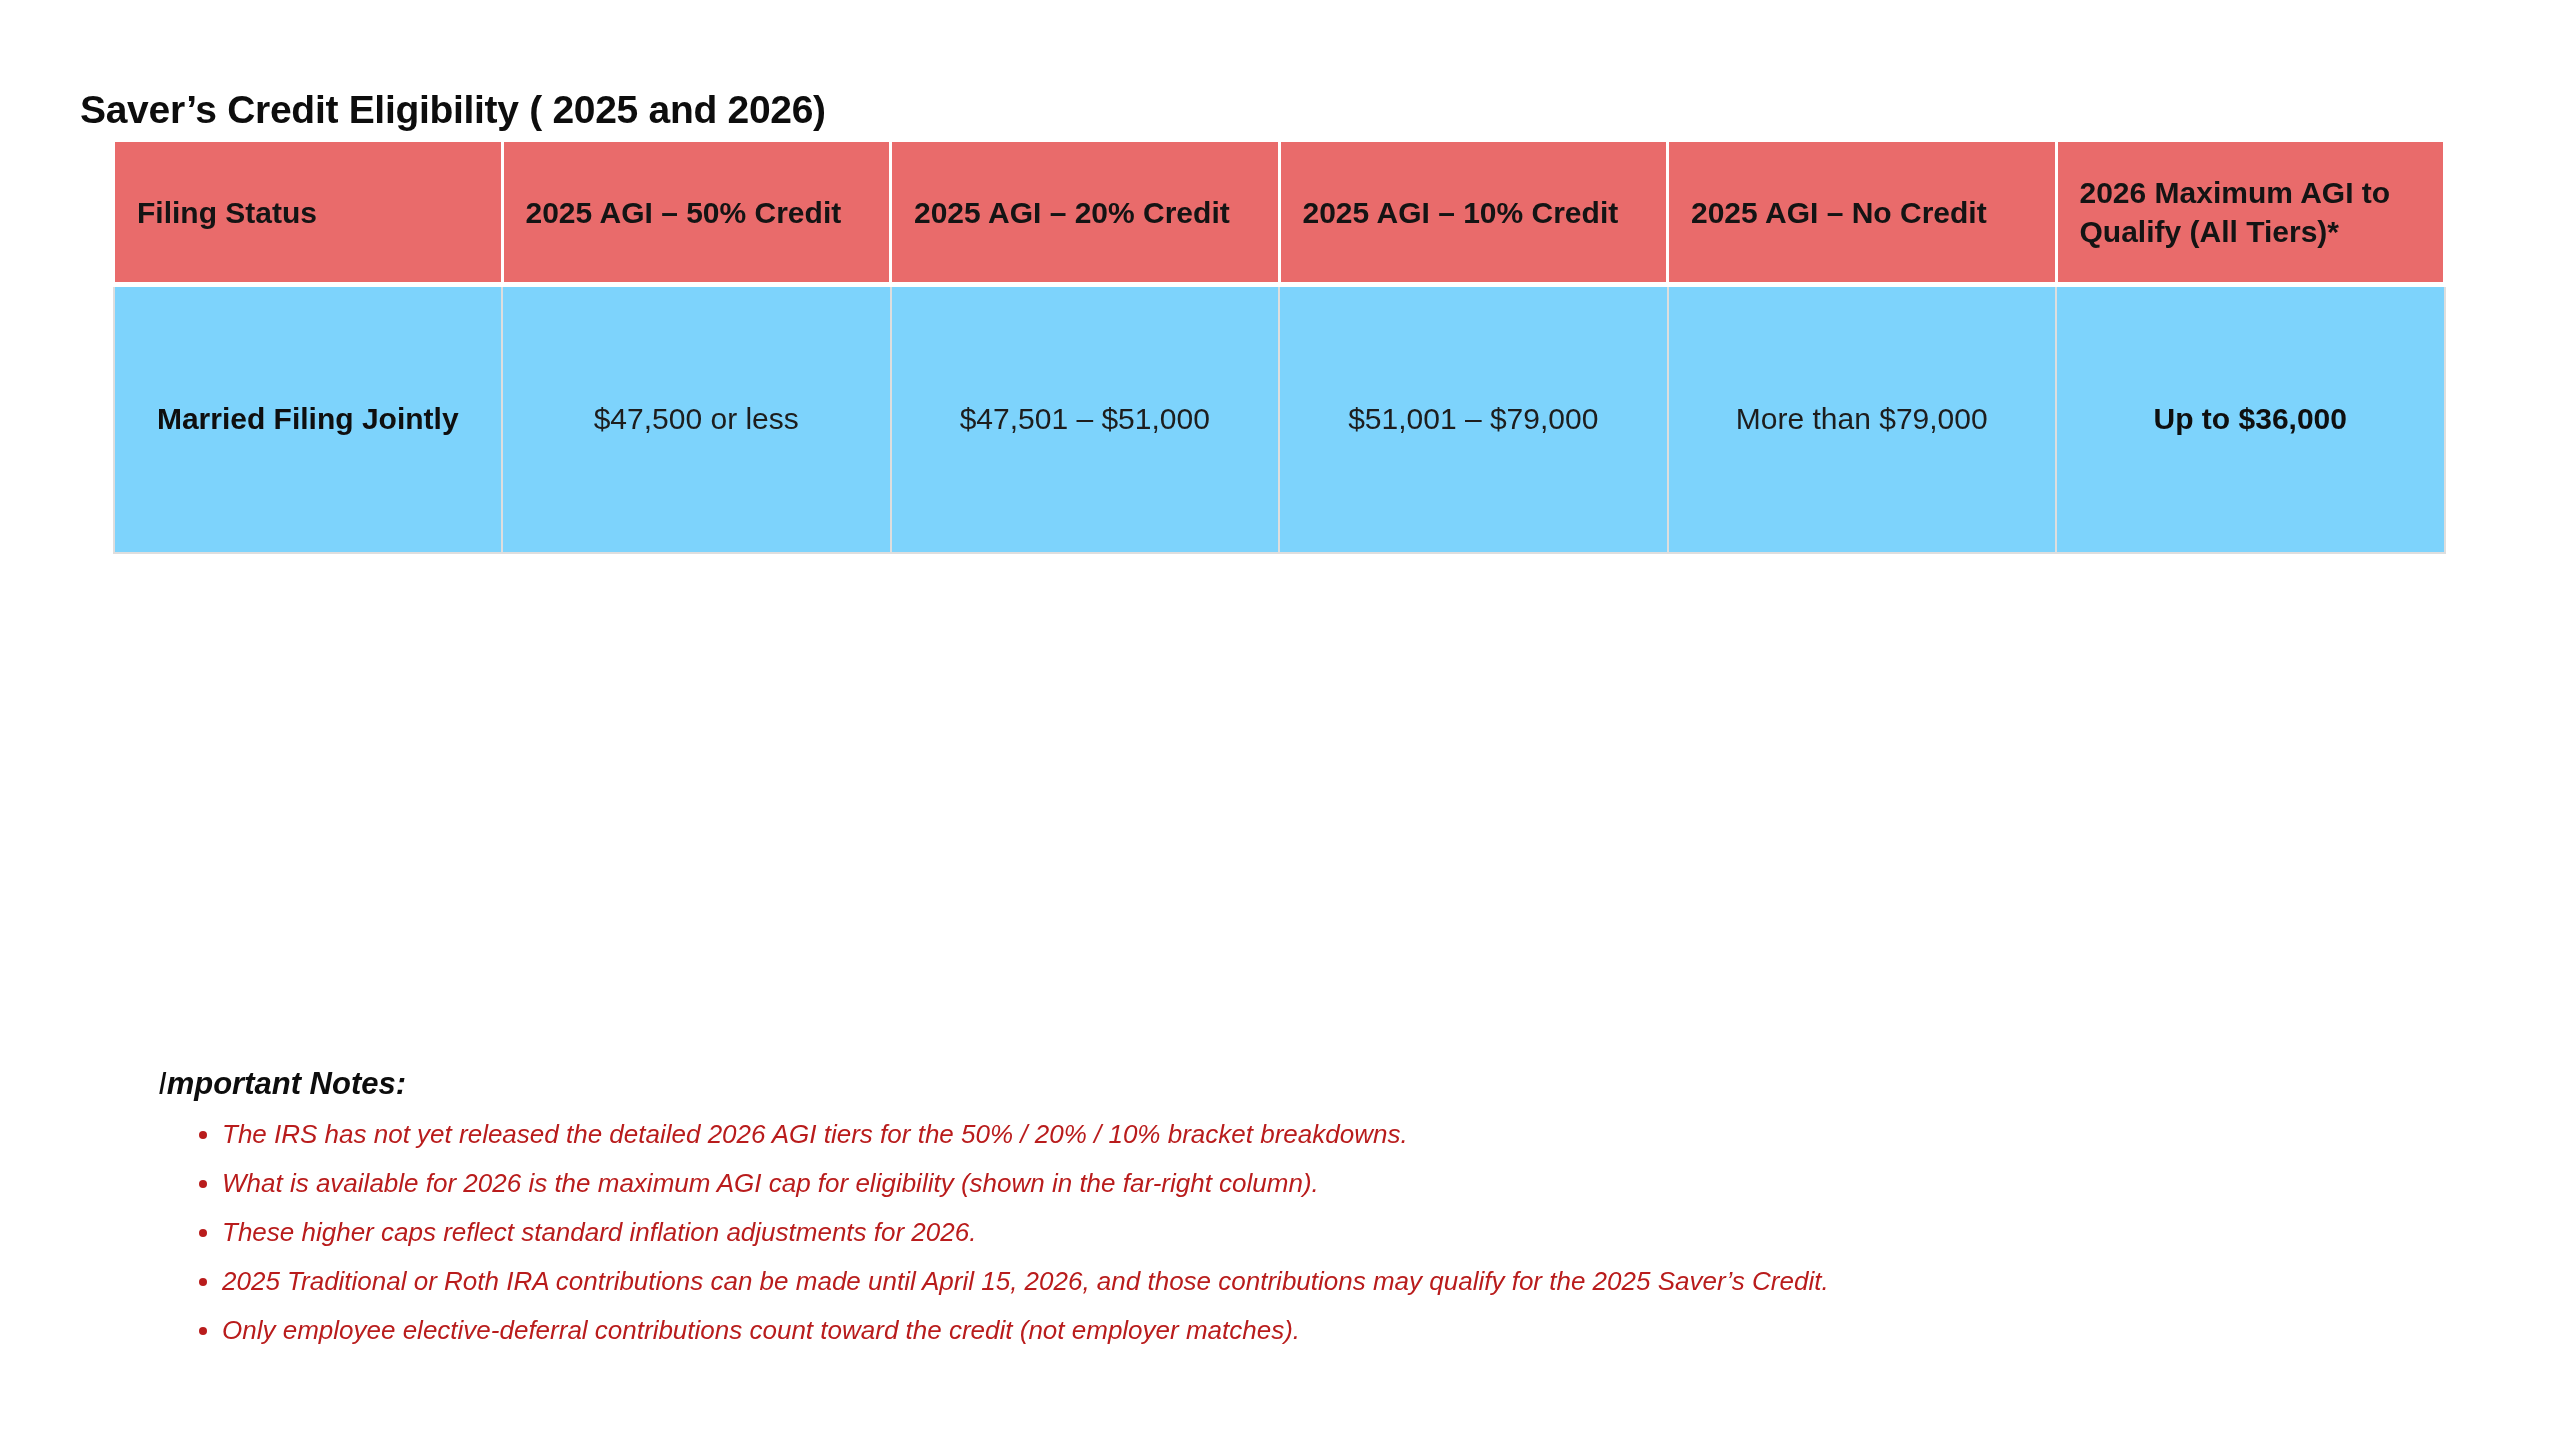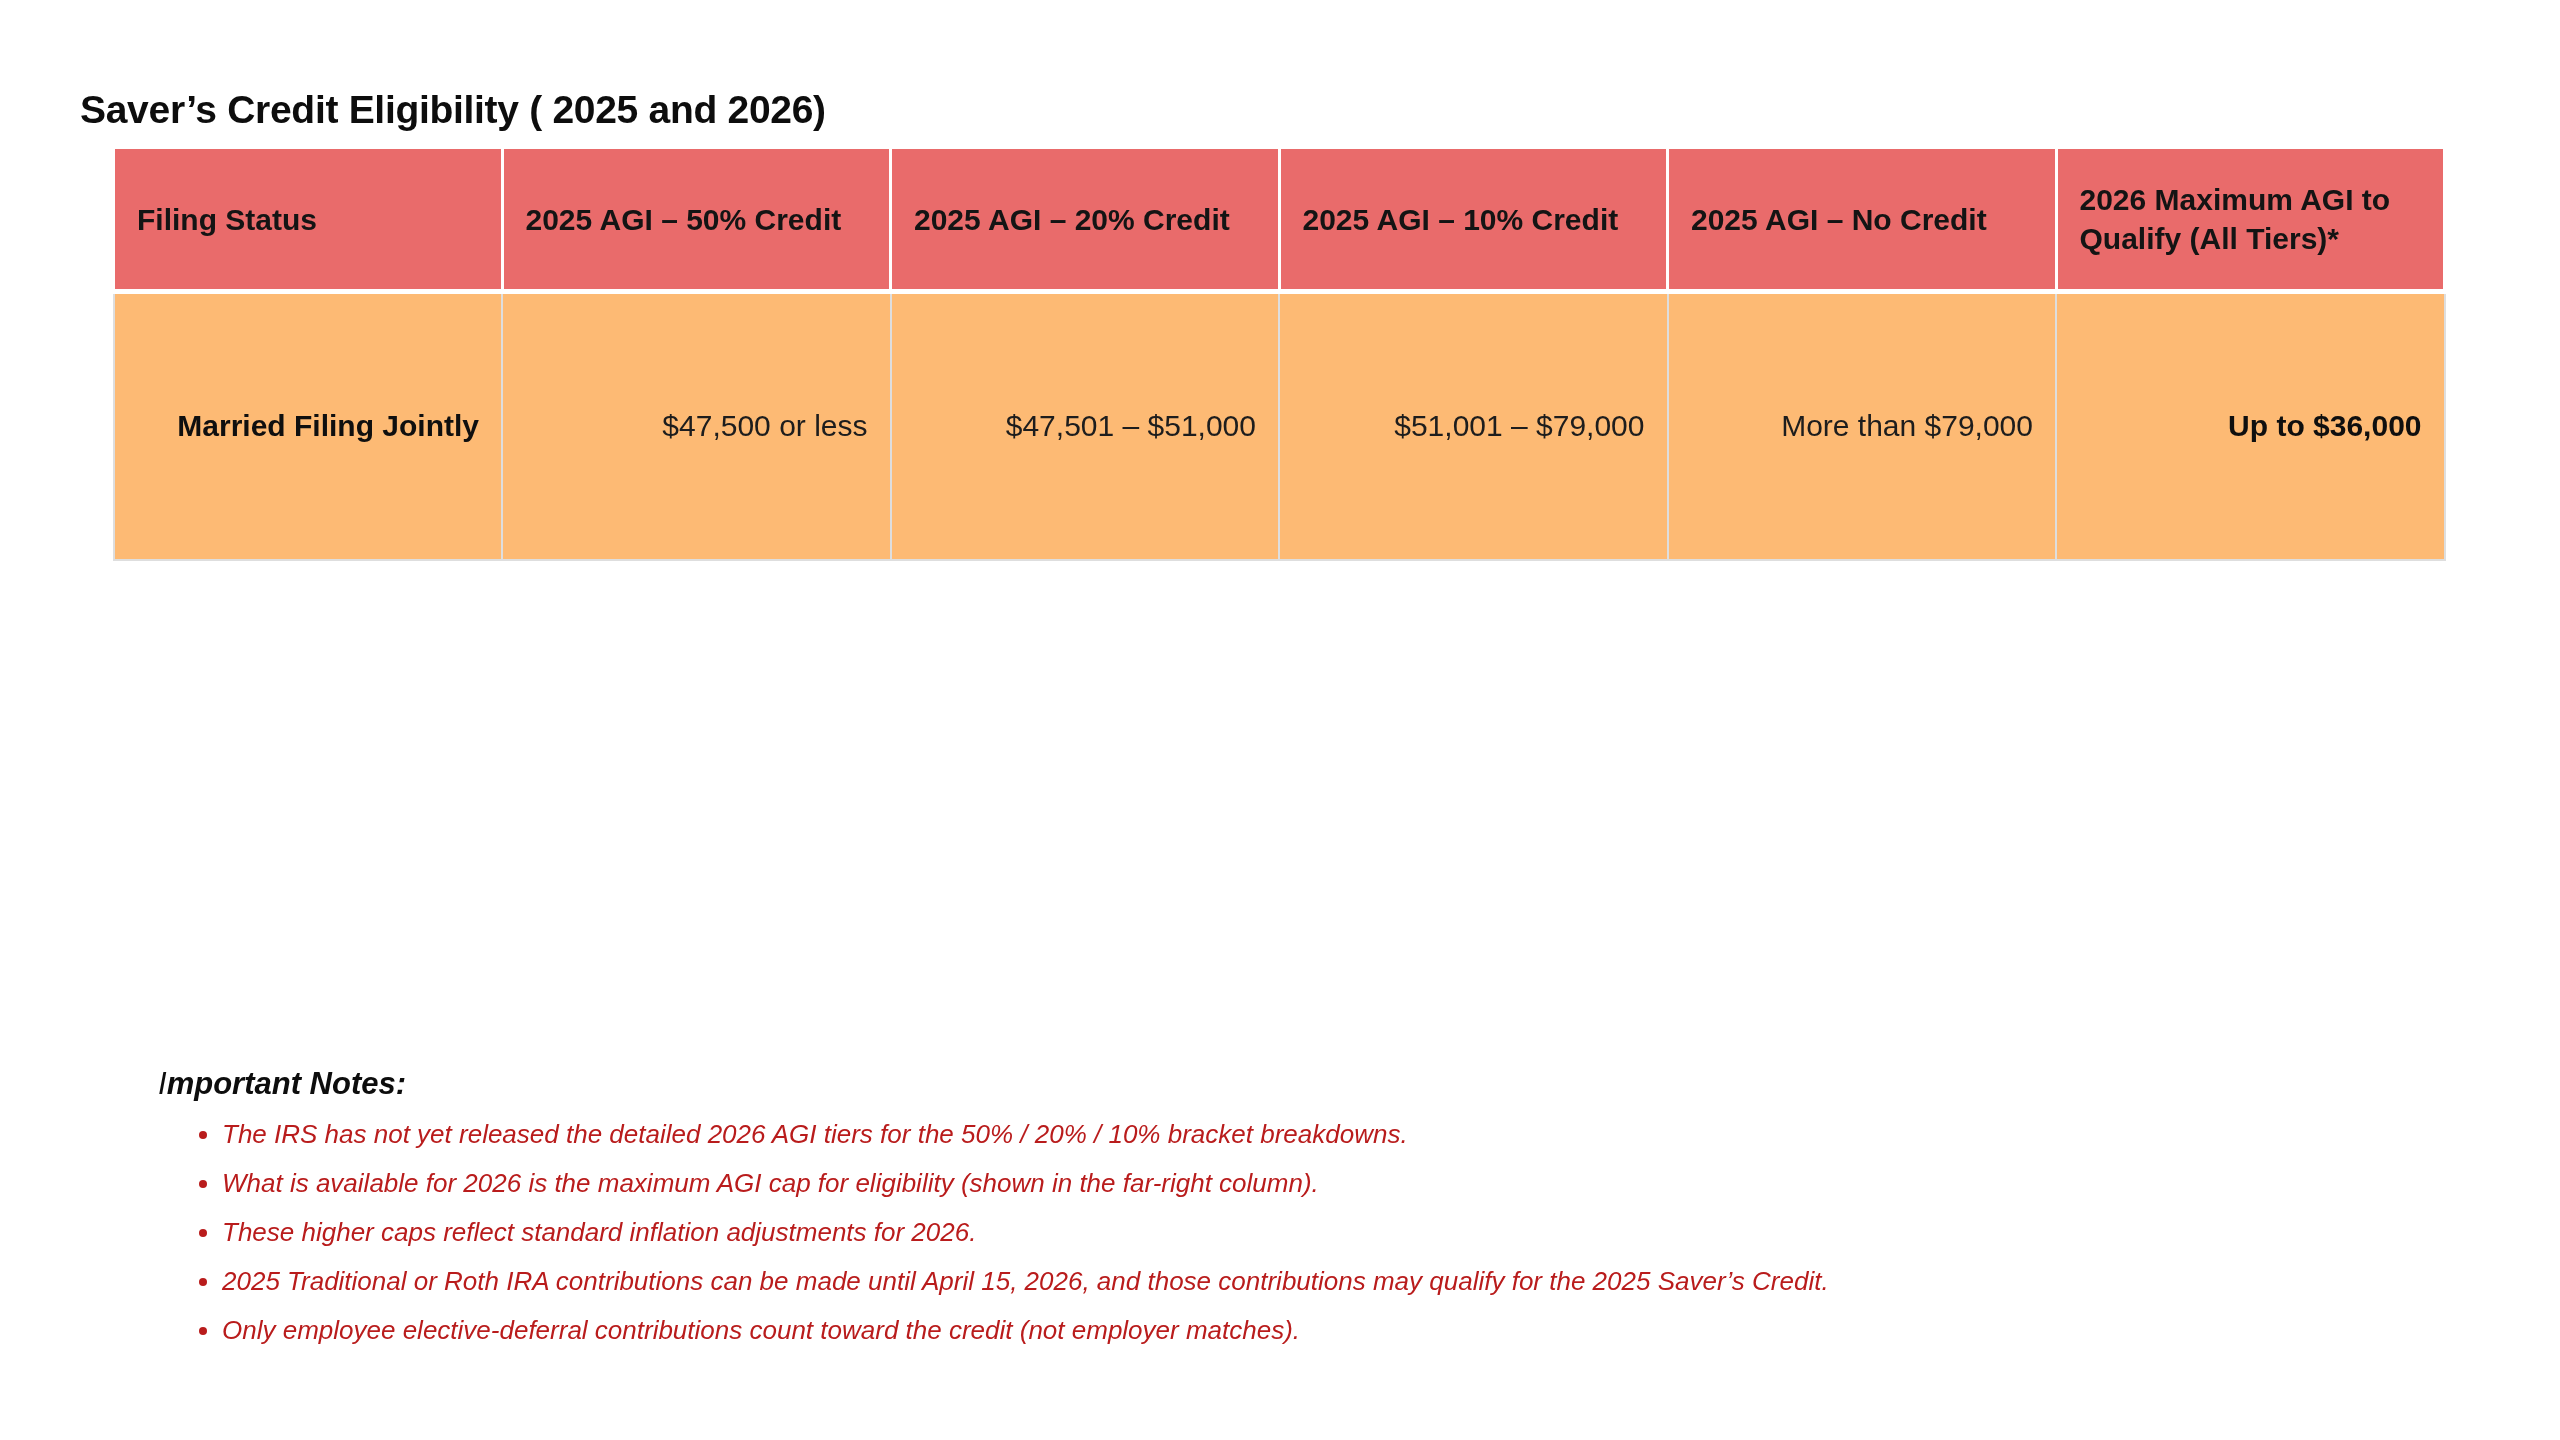--- a/index.html
+++ b/index.html
@@ -25,21 +25,21 @@
     font-weight: 700;
     letter-spacing: -0.3px;
     color: #0d0d0d;
     white-space: nowrap;
     text-align: right;
   }
 
   table.tbl {
     position: absolute;
     left: 112px;
-    top: 146px;
+    top: 139px;
     width: 2334px;
     table-layout: fixed;
     border-collapse: collapse;
     border: 2px solid var(--grid-border, #dedede);
   }
   .tbl th {
     background: var(--header-bg, #e96b6b);
     border: 3px solid #ffffff;
     border-bottom-width: 5px;
     height: 140px;
@@ -47,26 +47,26 @@
     text-align: left;
     vertical-align: middle;
     font-size: 30px;
     font-weight: 700;
     line-height: 1.3;
     color: #141414;
   }
   .tbl td {
     border: 2px solid var(--grid-border, #dedede);
     padding: 0 22px;
-    text-align: right;
+    text-align: center;
     vertical-align: middle;
     font-size: 30px;
     line-height: 1.35;
     color: #1d1d1d;
-    background: #fdba74;
+    background: #7dd3fc;
   }
   tr.r1 > td { height: 265px; }
   tr.r2 > td { height: 258px; }
   tr.r3 > td { height: 203px; }
   td.c0, td.c5 {
     font-weight: 700;
     color: #0f0f0f;
   }
 
   .notes {

